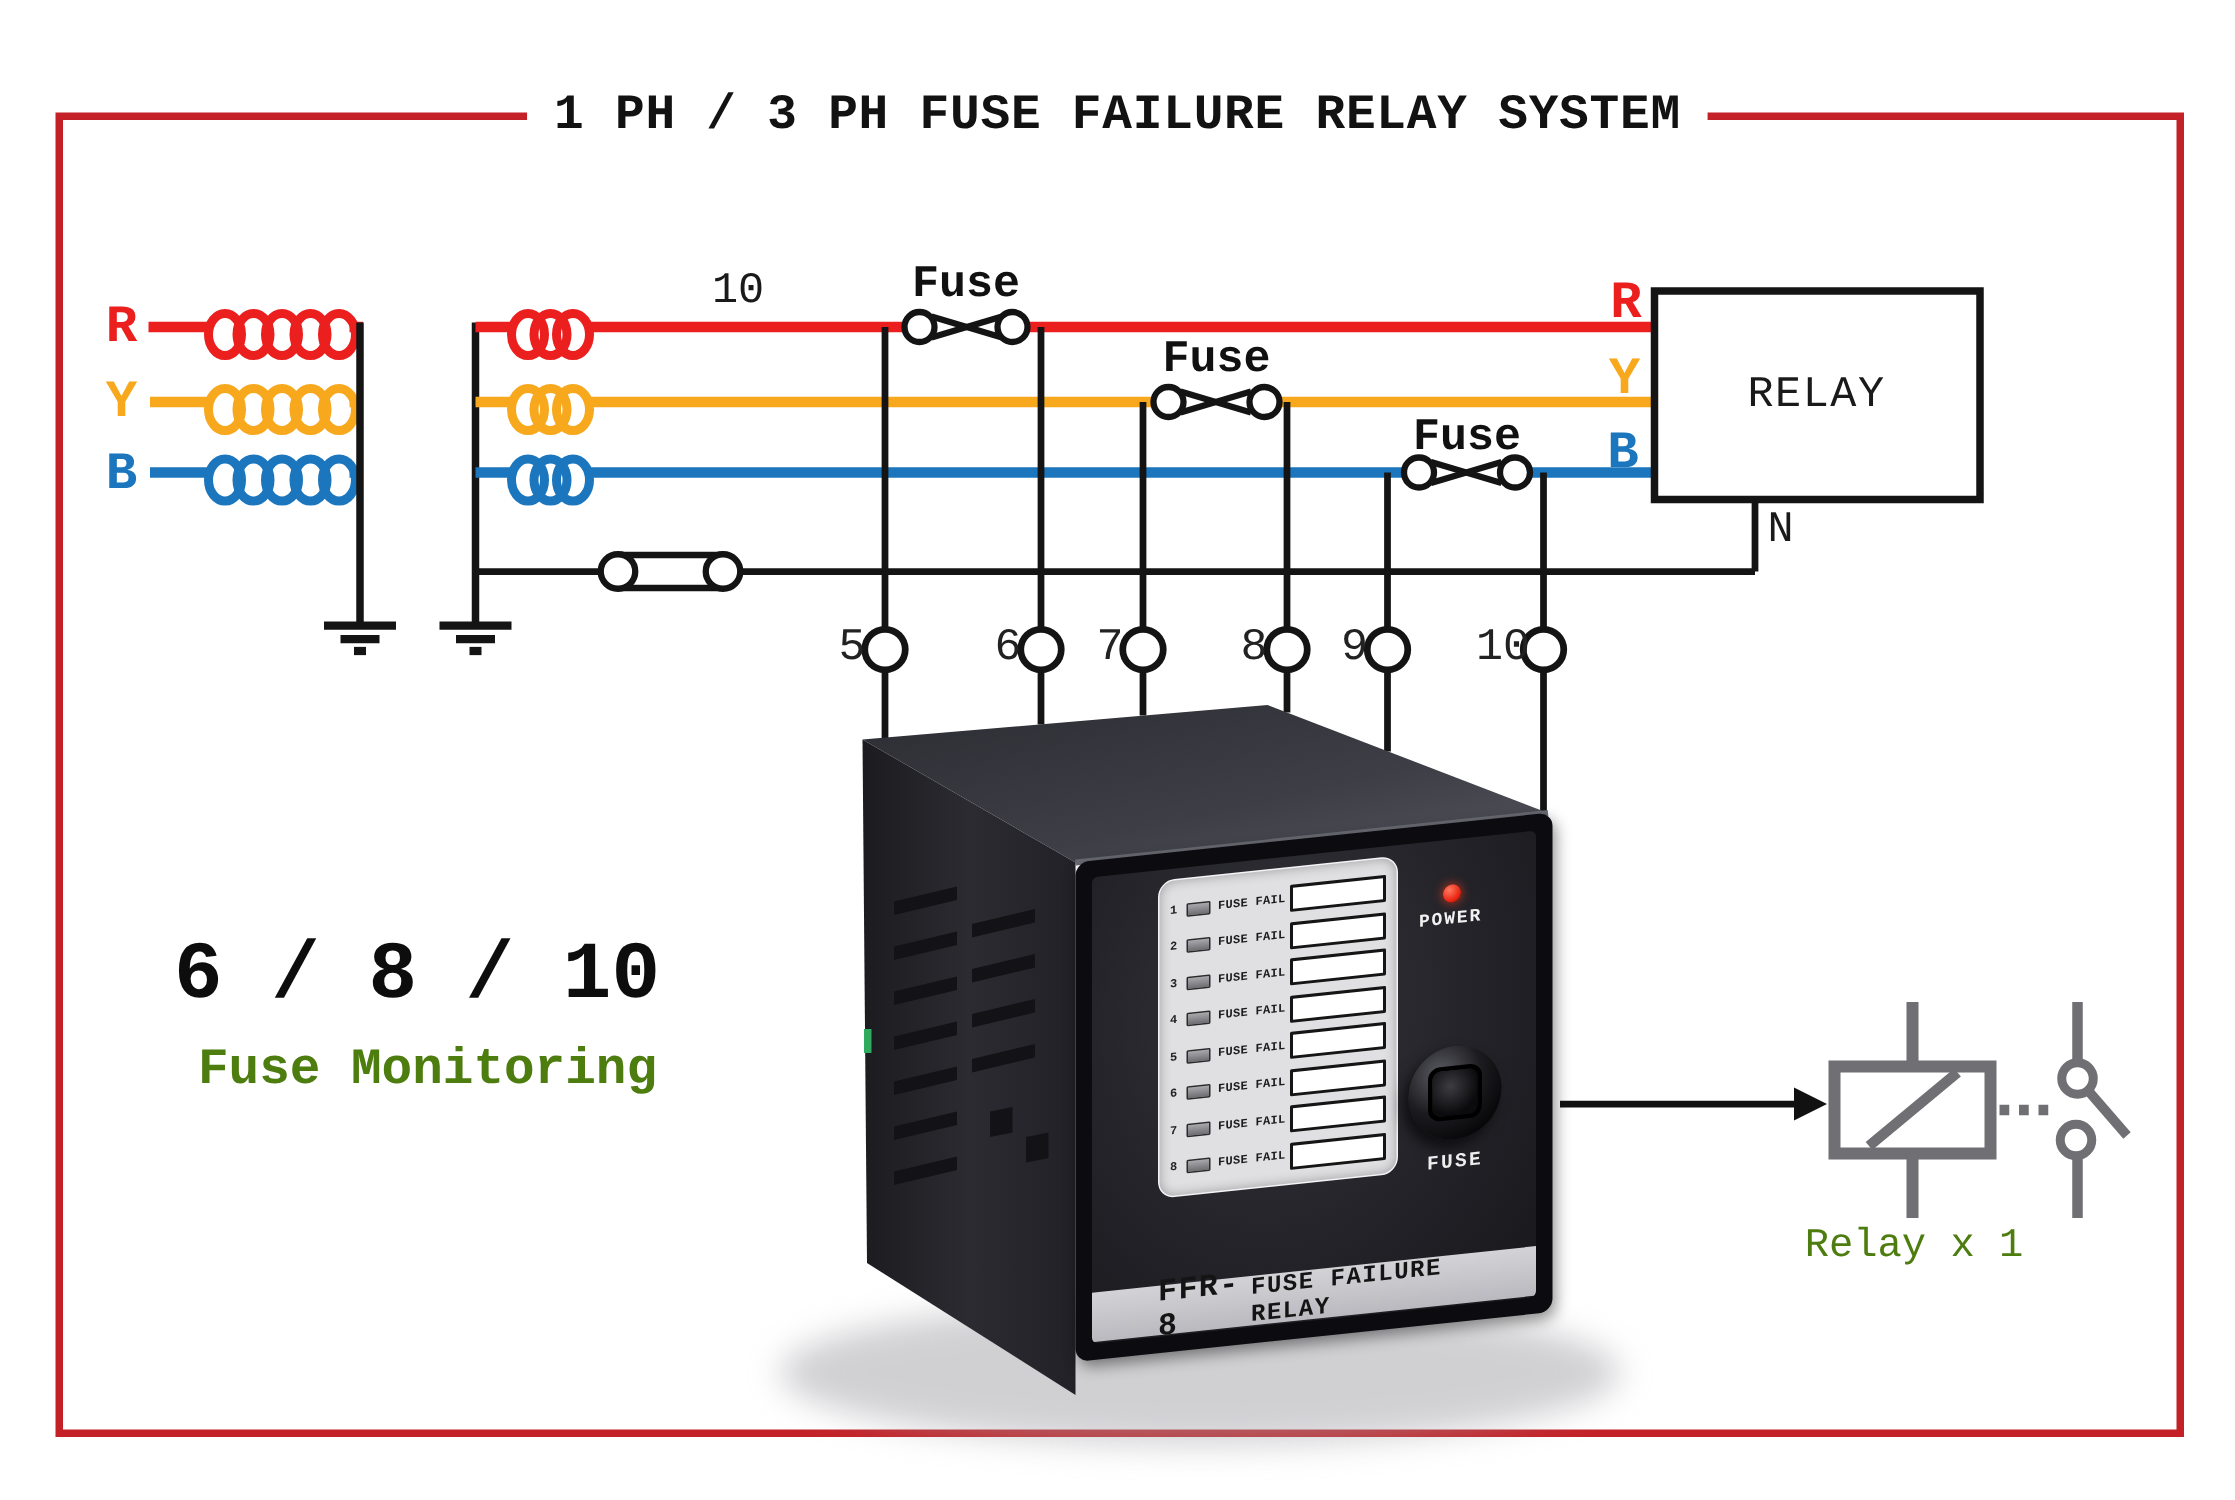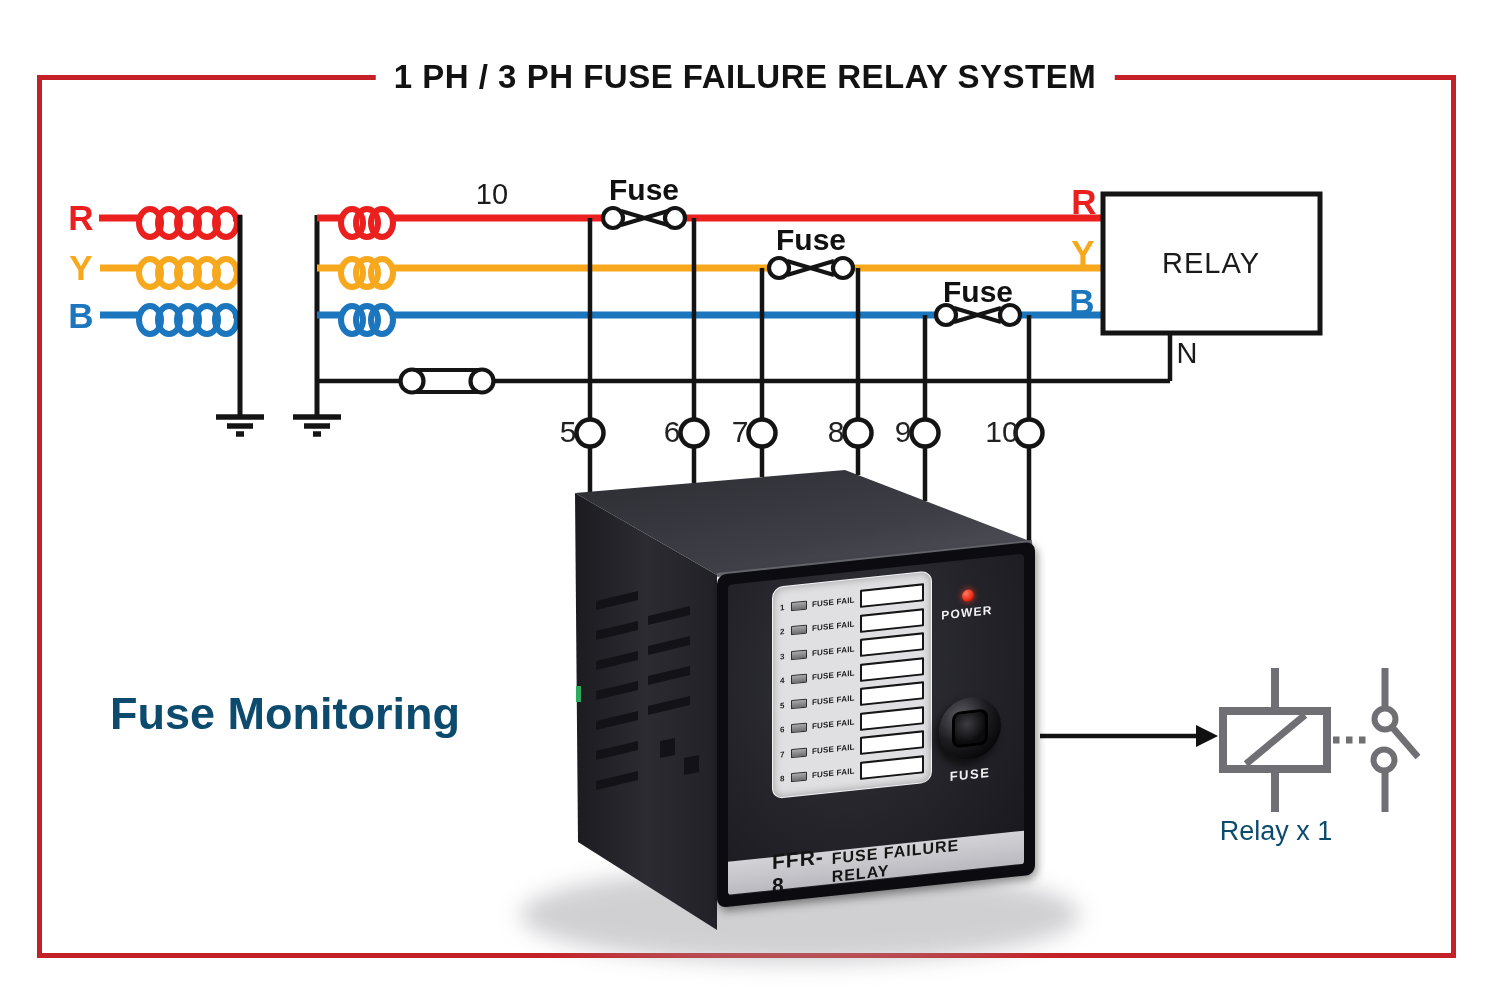--- a/index.html
+++ b/index.html
@@ -1,30 +1,30 @@
 <!DOCTYPE html>
 <html><head>
 <meta charset="utf-8">
 <style>
   * { margin:0; padding:0; box-sizing:border-box; }
   body { font-family:"Liberation Sans", sans-serif; background:#ffffff; }
-  .canvas { position:relative; width:1490px; height:1000px; background:#fff; overflow:hidden; }
+  .canvas { position:relative; width:1490px; height:1000px; background:#fff; overflow:hidden;font-family:Liberation Mono, monospace; }
   .frame { position:absolute; left:37px; top:75px; width:1419px; height:883px; border:5px solid #c32127; }
   .title { position:absolute; left:745px; top:77px; transform:translate(-50%,-50%);
            background:#fff; padding:2px 18px; font-size:33px; font-weight:bold; color:#121212;
            letter-spacing:.5px; white-space:nowrap; z-index:6; }
   svg.circuit { position:absolute; left:0; top:0; z-index:1; }
   .lbl { position:absolute; transform:translate(-50%,-50%); white-space:nowrap; z-index:6; color:#1a1a1a; }
   .phase { font-size:35px; font-weight:bold; }
   .fuse-lbl { font-size:30px; font-weight:bold; color:#111; }
   .plain29 { font-size:29px; }
   .term { font-size:30px; color:#222; }
   .cap1 { font-size:54px; font-weight:bold; color:#0d0d0d; }
-  .cap2 { font-size:45px; font-weight:bold; color:#0c4a6e; }
-  .relay-lbl { font-size:27px; color:#0c4a6e; }
+  .cap2 { font-size:34px; font-weight:bold; color:#4d7c0f; }
+  .relay-lbl { font-size:27px; color:#4d7c0f; }
 
   
   .front { position:absolute; left:717px; top:575px; width:318px; height:333px;
            transform:skewY(-6deg); transform-origin:0 0;
            background:#0c0c10; border-radius:9px; padding:11px; z-index:4;
            box-shadow:2px 4px 10px rgba(0,0,0,.45); }
   .face { position:relative; width:100%; height:100%; border-radius:4px; overflow:hidden;
           background:radial-gradient(ellipse at 42% 32%, #34343b 0%, #232329 55%, #17171c 100%); }
   .led-panel { position:absolute; left:45px; top:8px; width:158px; height:210px;
                background:#e0e0e3; border-radius:10px; padding:9px 7px 7px 7px;
@@ -259,20 +259,21 @@
   <div class="lbl plain29" style="left:1211px; top:263px; letter-spacing:1px;">RELAY</div>
   <div class="lbl plain29" style="left:1187px; top:353px;">N</div>
 
   <div class="lbl term" style="left:568px; top:432px;">5</div>
   <div class="lbl term" style="left:672px; top:432px;">6</div>
   <div class="lbl term" style="left:740px; top:432px;">7</div>
   <div class="lbl term" style="left:836px; top:432px;">8</div>
   <div class="lbl term" style="left:903px; top:432px;">9</div>
   <div class="lbl term" style="left:1002px; top:432px;">10</div>
 
+  <div class="lbl cap1" style="left:278px; top:651px;">6 / 8 / 10</div>
   <div class="lbl cap2" style="left:285px; top:714px;">Fuse Monitoring</div>
 
   <div class="lbl relay-lbl" style="left:1276px; top:831px;">Relay x 1</div>
 
   <div class="front">
     <div class="face">
       <div class="led-panel">
         <div class="ch-row">
             <span class="ch-num">1</span>
             <span class="ch-led"></span>

